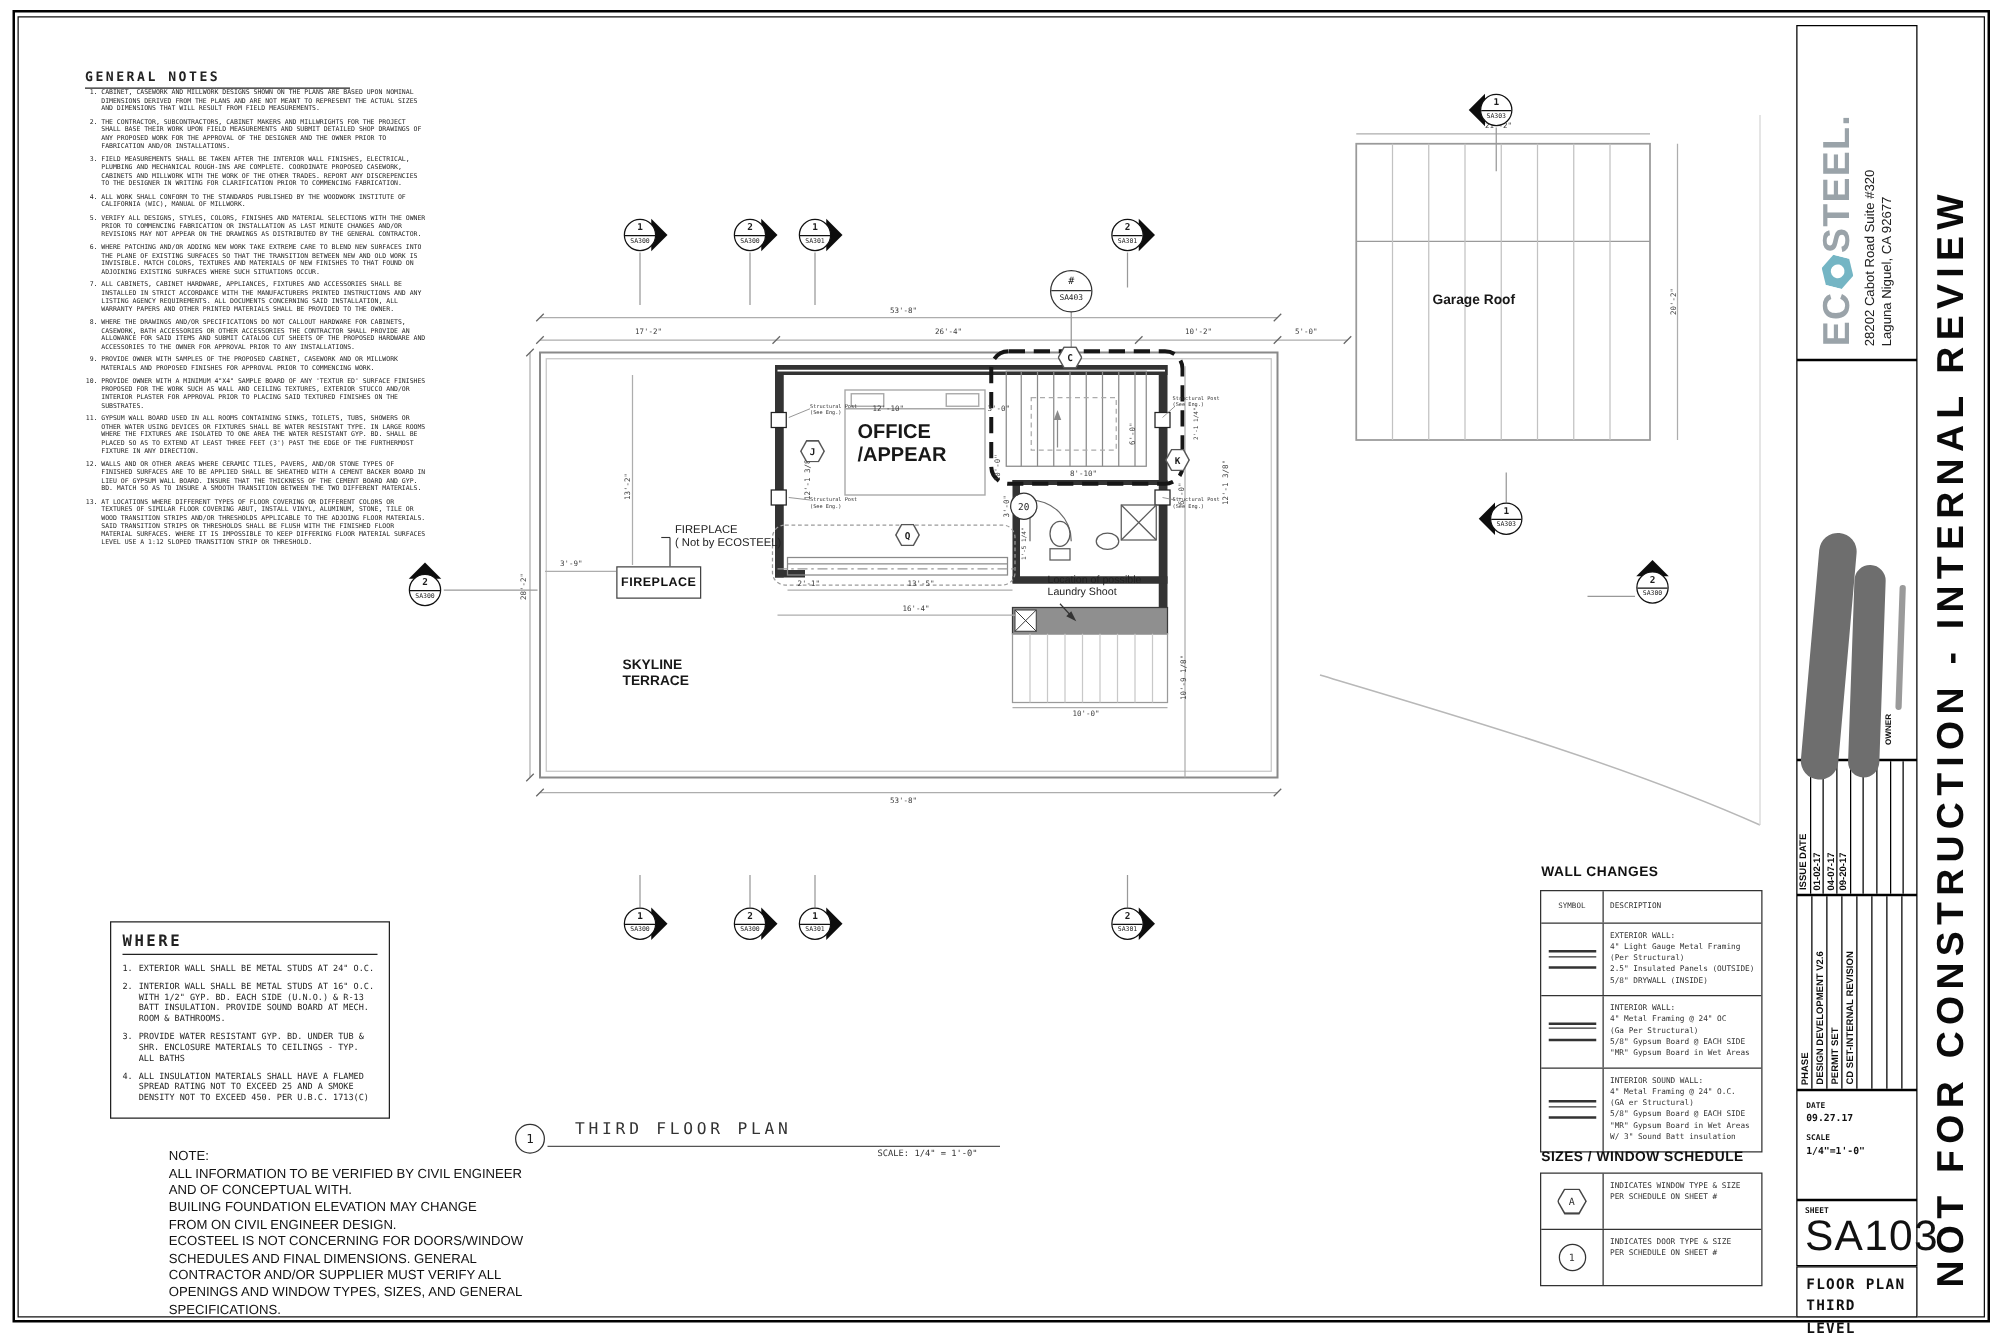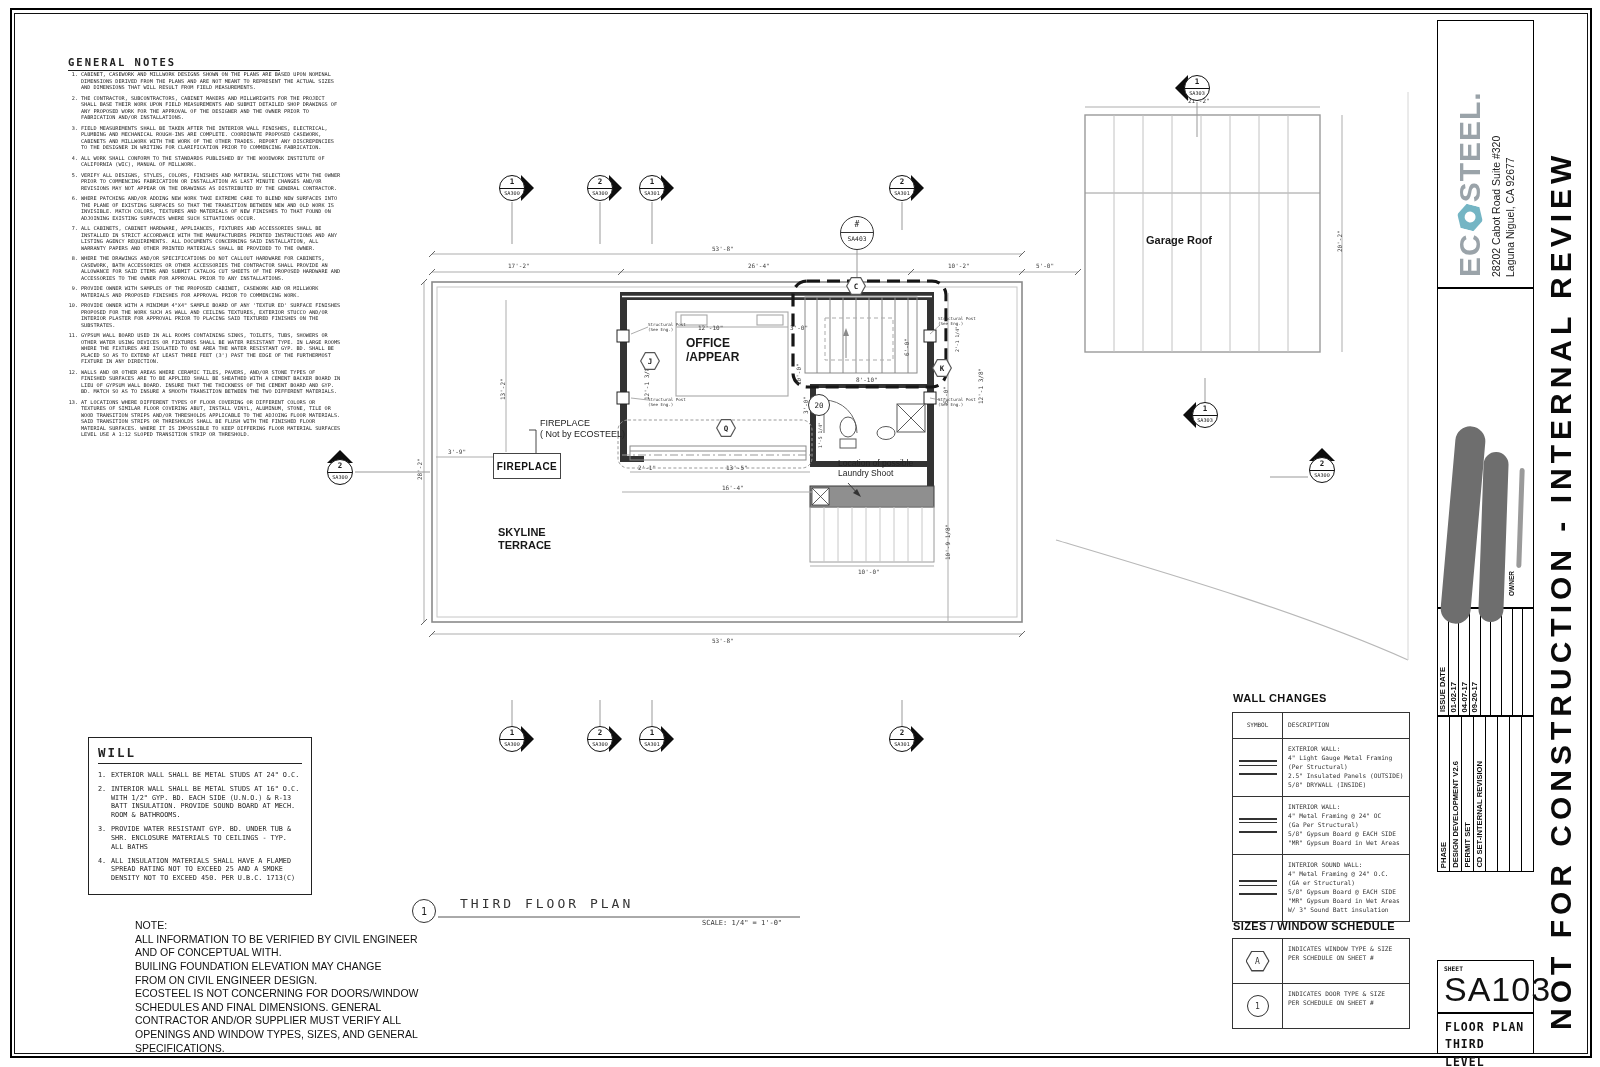--- a/index.html
+++ b/index.html
@@ -352,21 +352,21 @@
         </div>
 
         <div class="gn-item">
           <span class="gn-num">13.</span>
           <span class="gn-text">AT LOCATIONS WHERE DIFFERENT TYPES OF FLOOR COVERING OR DIFFERENT COLORS OR TEXTURES OF SIMILAR FLOOR COVERING ABUT, INSTALL VINYL, ALUMINUM, STONE, TILE OR WOOD TRANSITION STRIPS AND/OR THRESHOLDS APPLICABLE TO THE ADJOING FLOOR MATERIALS. SAID TRANSITION STRIPS OR THRESHOLDS SHALL BE FLUSH WITH THE FINISHED FLOOR MATERIAL SURFACES. WHERE IT IS IMPOSSIBLE TO KEEP DIFFERING FLOOR MATERIAL SURFACES LEVEL USE A 1:12 SLOPED TRANSITION STRIP OR THRESHOLD.</span>
         </div>
       </div>
   </section>
 
   <section id="notes-box">
-    <h3>WILL</h3>
+    <h3>WHERE</h3>
     <div>
 
         <div class="nb-item">
           <span class="nb-num">1.</span>
           <span class="nb-text">EXTERIOR WALL SHALL BE METAL STUDS AT 24" O.C.</span>
         </div>
 
         <div class="nb-item">
           <span class="nb-num">2.</span>
           <span class="nb-text">INTERIOR WALL SHALL BE METAL STUDS AT 16" O.C. WITH 1/2" GYP. BD. EACH SIDE (U.N.O.) &amp; R-13 BATT INSULATION. PROVIDE SOUND BOARD AT MECH. ROOM &amp; BATHROOMS.</span>
@@ -391,21 +391,21 @@
       <div class="np-line">AND OF CONCEPTUAL WITH.</div>
       <div class="np-line">BUILING FOUNDATION ELEVATION MAY CHANGE</div>
       <div class="np-line">FROM ON CIVIL ENGINEER DESIGN.</div>
       <div class="np-line">ECOSTEEL IS NOT CONCERNING FOR DOORS/WINDOW</div>
       <div class="np-line">SCHEDULES AND FINAL DIMENSIONS. GENERAL</div>
       <div class="np-line">CONTRACTOR AND/OR SUPPLIER MUST VERIFY ALL</div>
       <div class="np-line">OPENINGS AND WINDOW TYPES, SIZES, AND GENERAL</div>
       <div class="np-line">SPECIFICATIONS.</div>
     </section>
 
-  <div class="lbl-bold" style="left:686px;top:336px;font-size:12px">
+  <div class="lbl-bold" style="left:686px;top:336px;font-size:16px">
     <div>OFFICE</div>
       <div>/APPEAR</div>
   </div>
   <div class="lbl-bold" style="left:498px;top:526px;font-size:11px">
     <div>SKYLINE</div>
       <div>TERRACE</div>
   </div>
   <div class="lbl-bold" style="left:1146px;top:234px;font-size:11px">Garage Roof</div>
   <div id="fireplace-box">FIREPLACE</div>
   <div class="lbl-plain" style="left:540px;top:418px;font-size:9px">
@@ -704,20 +704,26 @@
       <div class="vcell">
           <span>CD SET-INTERNAL REVISION</span>
         </div>
       <div class="vcell"></div>
         <div class="vcell"></div>
       <div class="vcell"></div>
         <div class="vcell"></div>
     </div>
   </div>
 
+  <div class="tb-box" id="tb-date" style="top:872px;height:88px">
+    <div class="tb-lab">DATE</div>
+    <div class="tb-val">09.27.17</div>
+    <div class="tb-lab">SCALE</div>
+    <div class="tb-val">1/4"=1'-0"</div>
+  </div>
 
   <div class="tb-box" id="tb-sheet" style="top:960px;height:53px">
     <div class="tb-lab">SHEET</div>
     <div class="big">SA103</div>
   </div>
 
   <div class="tb-box" id="tb-title" style="top:1013px;height:41px">
     <div>FLOOR PLAN</div>
     <div>THIRD LEVEL</div>
   </div>

